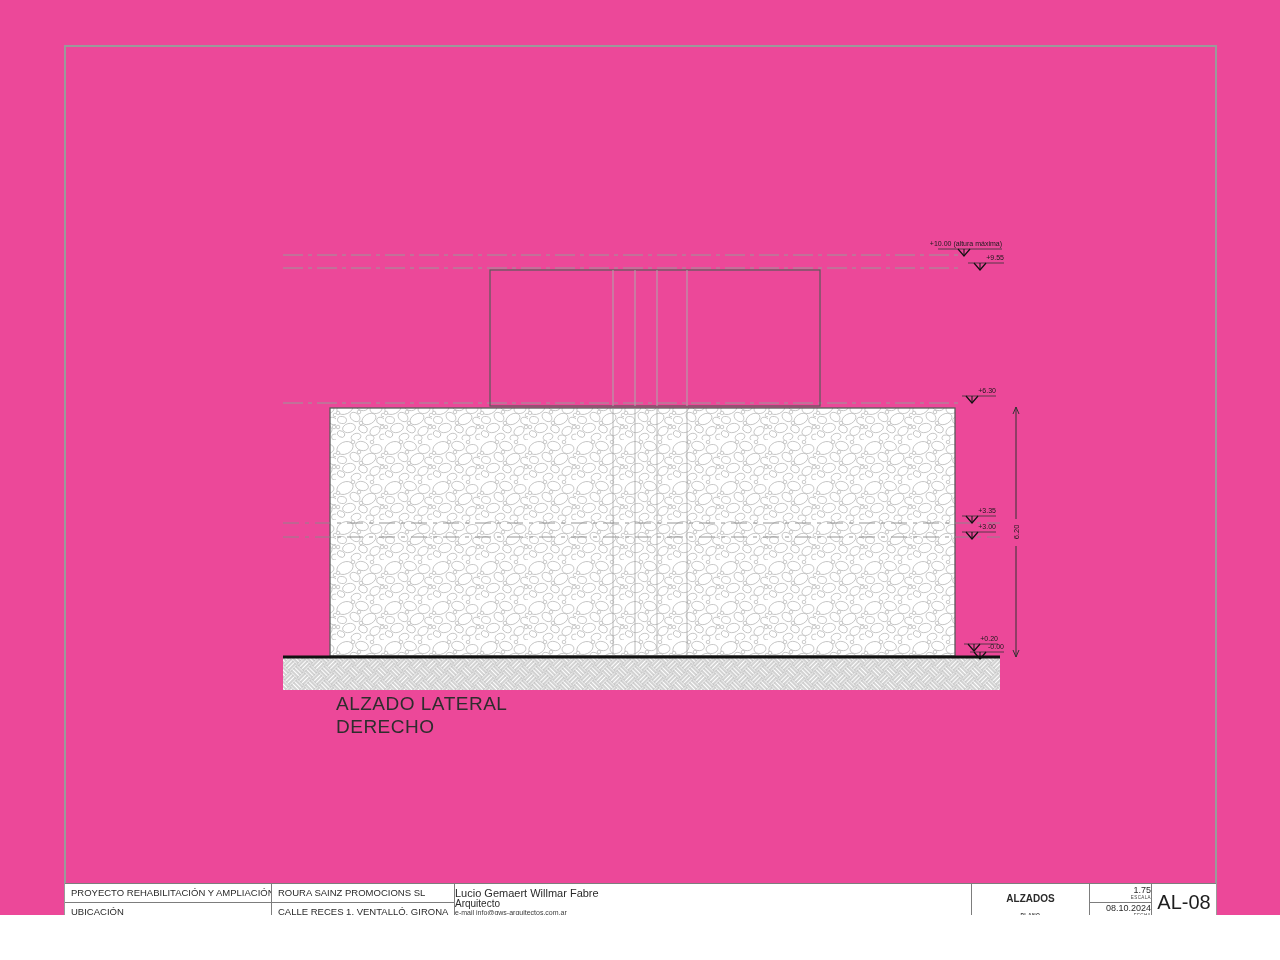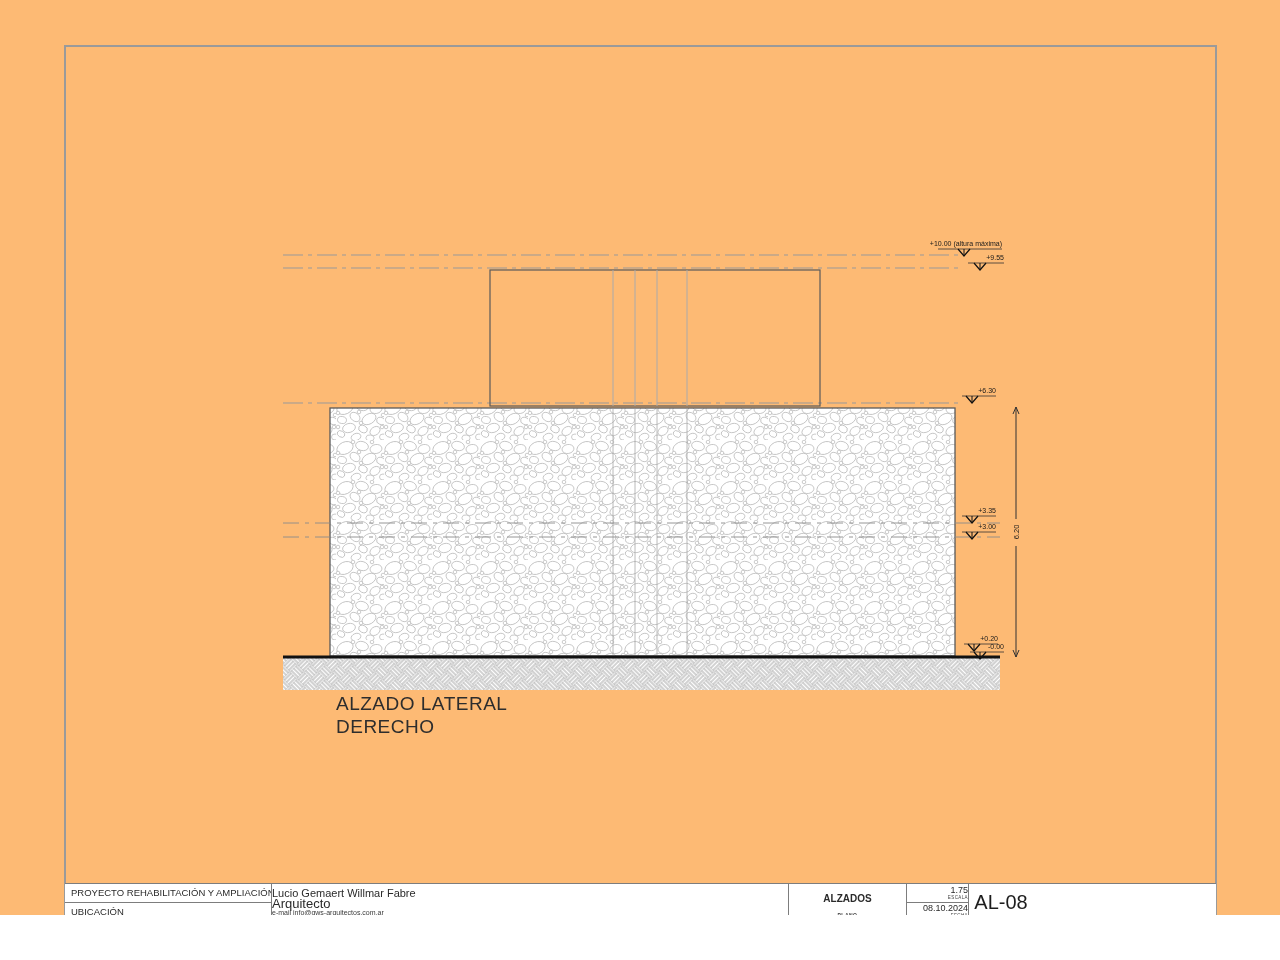--- a/index.html
+++ b/index.html
@@ -1,33 +1,33 @@
 <!DOCTYPE html>
 <html><head>
 <meta charset="utf-8">
 <style>
   html,body{margin:0;padding:0;background:#ffffff;}
-  .page{position:relative;width:1280px;height:915px;background:#fdba74;overflow:hidden;
+  .page{position:relative;width:1280px;height:915px;background:#ec4899;overflow:hidden;
         font-family:"Liberation Sans","DejaVu Sans",sans-serif;color:#222;}
   svg{position:absolute;left:0;top:0;}
   svg text{font-family:"Liberation Sans","DejaVu Sans",sans-serif;}
 
   
   .titleblock{position:absolute;left:65px;top:883px;width:1151px;height:37px;
               border-top:1px solid #7d7d7d;display:flex;box-sizing:border-box;background:#fff;}
   .tb-cell{box-sizing:border-box;border-right:1px solid #7d7d7d;display:flex;flex-direction:column;}
   .tb-rows{display:flex;flex-direction:column;height:100%;}
   .tb-row{flex:1;display:flex;align-items:center;padding-left:6px;font-size:9.5px;
           color:#2a2a2a;white-space:nowrap;overflow:hidden;box-sizing:border-box;}
   .tb-row.first{border-bottom:1px solid #7d7d7d;}
   .tb-c1{width:207px;}
   .tb-c2{width:183px;}
   .tb-c3{width:517px;align-items:flex-start;justify-content:center;text-align:center;}
   .tb-c3 .arch-name{font-size:11px;color:#2a2a2a;line-height:12px;}
-  .tb-c3 .arch-title{font-size:13px;color:#2a2a2a;line-height:10px;}
+  .tb-c3 .arch-title{font-size:10px;color:#2a2a2a;line-height:10px;}
   .tb-c3 .arch-email{font-size:7px;color:#3a3a3a;line-height:8px;}
   .tb-c4{width:118px;align-items:center;justify-content:flex-end;text-align:center;font-weight:bold;}
   .tb-c4 .val{font-size:10px;color:#2a2a2a;flex:1;display:flex;align-items:center;}
   .tb-c4 .cap{font-size:5px;color:#444;margin-bottom:2px;letter-spacing:.5px;}
   .tb-c5{width:62px;}
   .tb-c5 .half{flex:1;display:flex;flex-direction:column;align-items:flex-end;justify-content:center;box-sizing:border-box;}
   .tb-c5 .half.first{border-bottom:1px solid #7d7d7d;}
   .tb-c5 .val{font-size:9px;color:#2a2a2a;line-height:9px;}
   .tb-c5 .cap{font-size:4.5px;color:#444;line-height:5px;letter-spacing:.4px;}
   .tb-c6{width:64px;border-right:none;align-items:center;justify-content:center;}
@@ -178,20 +178,26 @@
 
   <div class="titleblock">
 
     <div class="tb-cell tb-c1">
       <div class="tb-rows">
         <div class="tb-row first">PROYECTO REHABILITACIÓN Y AMPLIACIÓN</div>
         <div class="tb-row">UBICACIÓN</div>
       </div>
     </div>
 
+    <div class="tb-cell tb-c2">
+      <div class="tb-rows">
+        <div class="tb-row first">ROURA SAINZ PROMOCIONS SL</div>
+        <div class="tb-row">CALLE RECES 1, VENTALLÓ. GIRONA</div>
+      </div>
+    </div>
 
     <div class="tb-cell tb-c3">
       <div class="arch-name">Lucio Gemaert Willmar Fabre</div>
       <div class="arch-title">Arquitecto</div>
       <div class="arch-email">e-mail info@gws-arquitectos.com.ar</div>
     </div>
 
     <div class="tb-cell tb-c4">
       <div class="val">ALZADOS</div>
       <div class="cap">PLANO</div>

